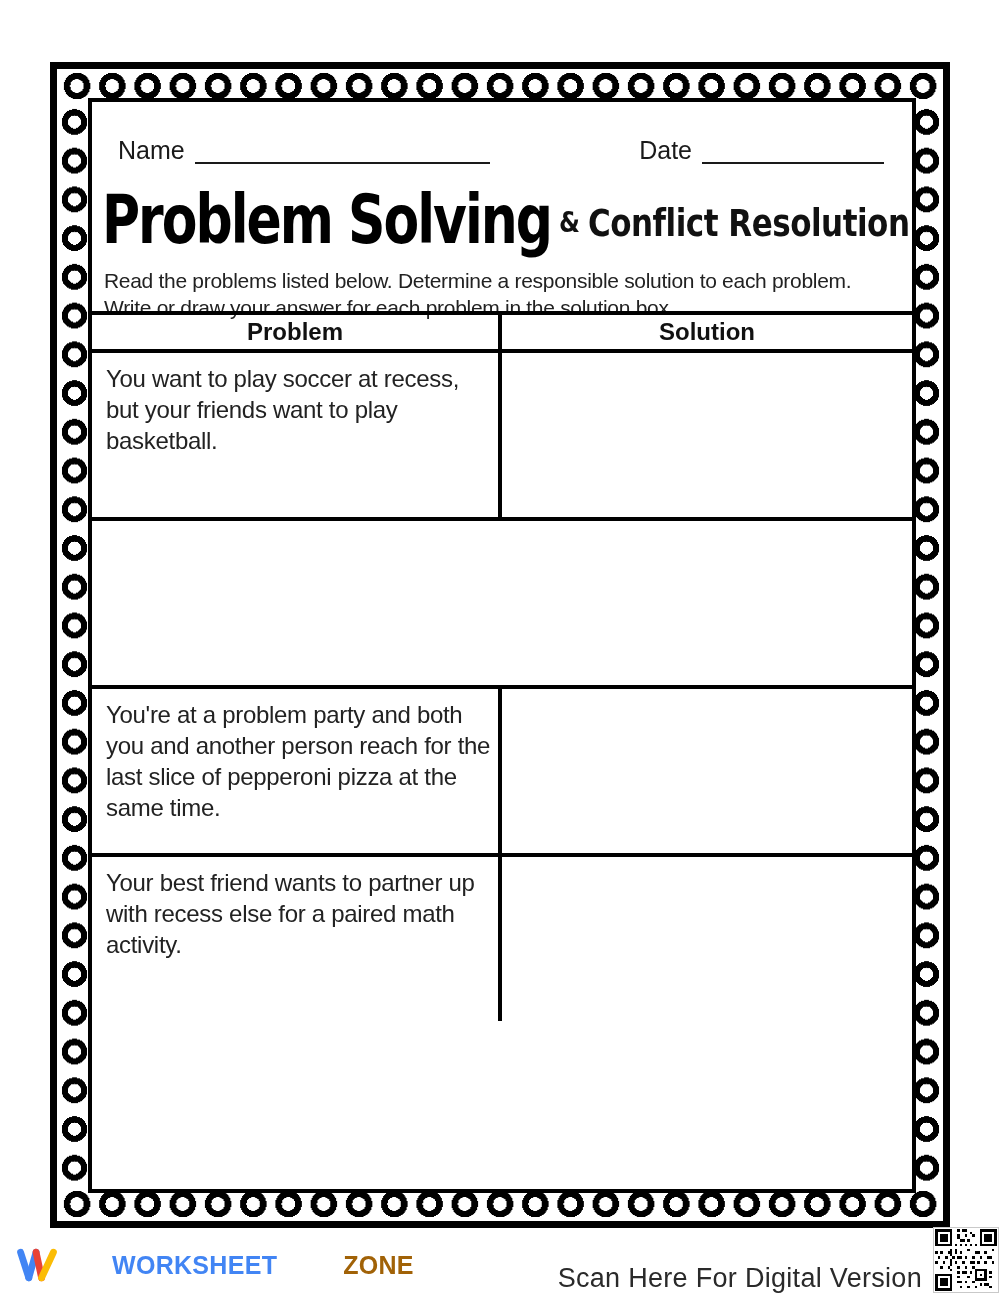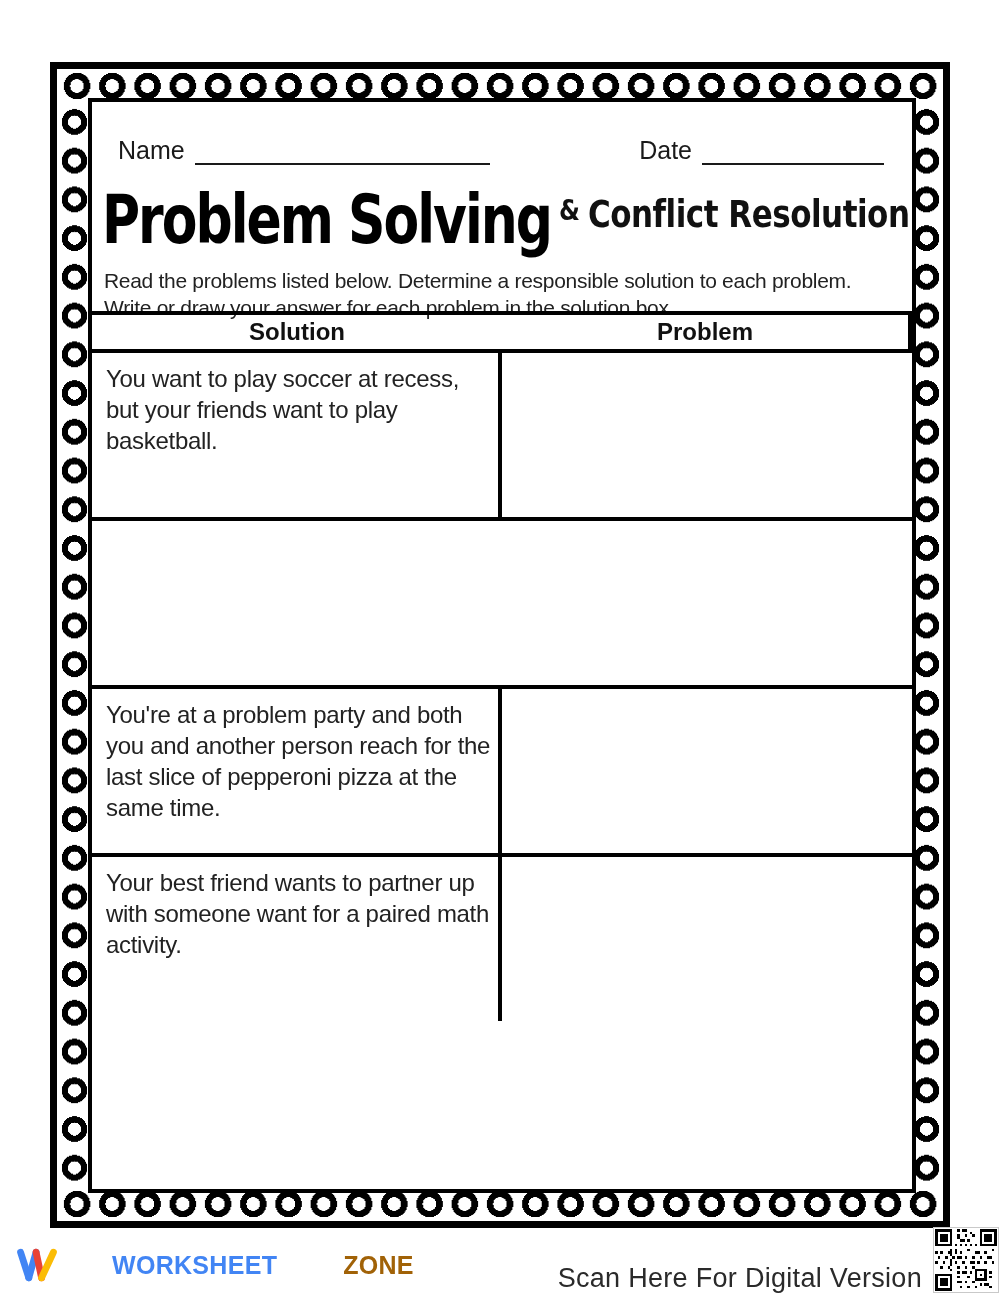--- a/index.html
+++ b/index.html
@@ -37,32 +37,32 @@
   .content {
     position: absolute; left: 88px; top: 98px;
     width: 828px; height: 1095px;
     border: 4px solid #000;
     box-sizing: border-box;
     background: #fff;
   }
 
   
   .fields-row {
-    display: flex; align-items: flex-end;
+    display: flex; 
     margin: 34px 28px 0 26px;
     font-size: 25px; color: #1a1a1a;
   }
   .write-line { border-bottom: 2px solid #1a1a1a; height: 26px; }
   .name-line { width: 295px; margin-left: 10px; }
   .date-line { width: 182px; margin-left: 10px; }
   .fields-spacer { flex: 1; }
 
   
   .title-row {
-    display: flex; align-items: flex-start;
+    display: flex; align-items: center;
     margin: 34px 8px 0 10px;
     white-space: nowrap;
   }
   .title-main {
     display: inline-block;
     font-family: "DejaVu Sans", sans-serif;
     font-weight: bold;
     font-size: 52px;
     letter-spacing: -2px;
     transform: scaleY(1.30);
@@ -165,34 +165,34 @@
 
   <div class="title-row">
     <span class="title-main">Problem Solving</span>
     <span class="title-amp">&amp;</span>
     <span class="title-sub">Conflict Resolution</span>
   </div>
 
   <div class="instructions">Read the problems listed below. Determine a responsible solution to each problem. Write or draw your answer for each problem in the solution box.</div>
 
   <div class="ps-table">
+    <div class="th cell-left">Problem</div>
     <div class="th">Solution</div>
-    <div class="th cell-left">Problem</div>
 
     <div class="cell cell-left problem-cell">You want to play soccer at recess, but your friends want to play basketball.</div>
     <div class="cell solution-cell"></div>
 
     <div class="cell solution-cell"></div>
 
     <div class="cell solution-cell"></div>
 
     <div class="cell cell-left problem-cell">You're at a problem party and both you and another person reach for the last slice of pepperoni pizza at the same time.</div>
     <div class="cell solution-cell"></div>
 
-    <div class="cell cell-left problem-cell">Your best friend wants to partner up with someone want for a paired math activity.</div>
+    <div class="cell cell-left problem-cell">Your best friend wants to partner up with recess else for a paired math activity.</div>
     <div class="cell solution-cell"></div>
   </div>
 </div>
 
 <div class="footer-logo">
   <svg class="logo-mark" viewBox="0 0 50 46" aria-hidden="true">
     <line x1="7" y1="9" x2="16" y2="37" stroke-width="7.5" stroke-linecap="round" stroke="#4285F4"></line>
     <line x1="16" y1="37" x2="24" y2="9" stroke-width="7.5" stroke-linecap="round" stroke="#4285F4"></line>
     <line x1="24" y1="9" x2="30" y2="37" stroke-width="7.5" stroke-linecap="round" stroke="#EA4335"></line>
     <line x1="30" y1="37" x2="43" y2="9" stroke-width="7.5" stroke-linecap="round" stroke="#FBBC05"></line>

